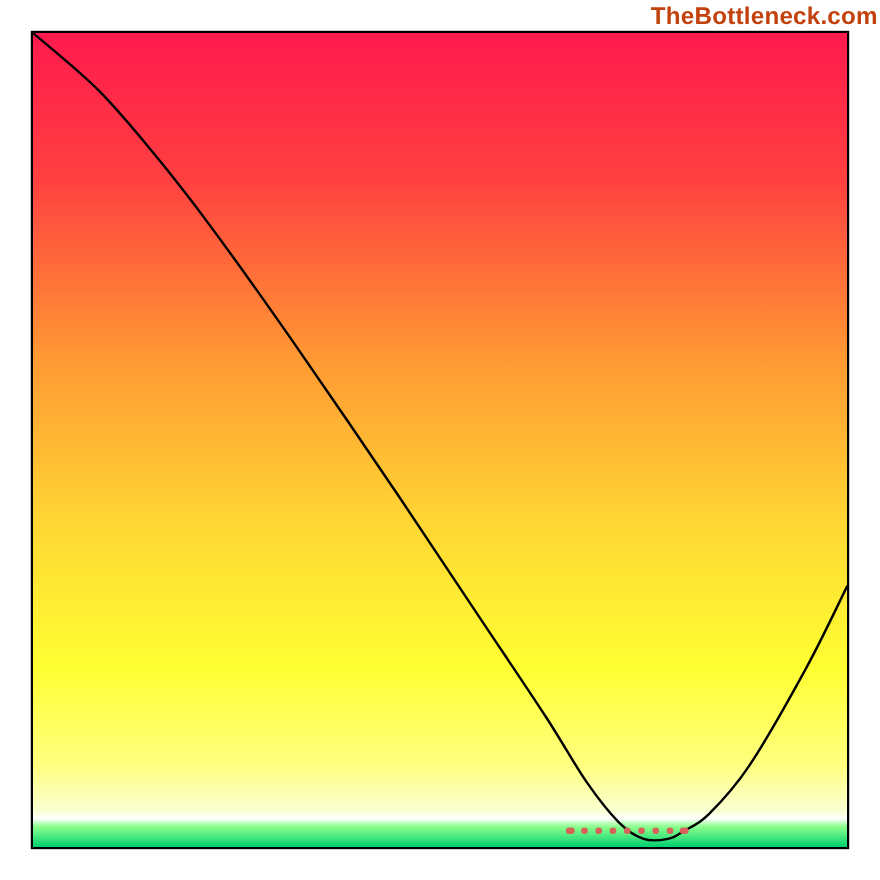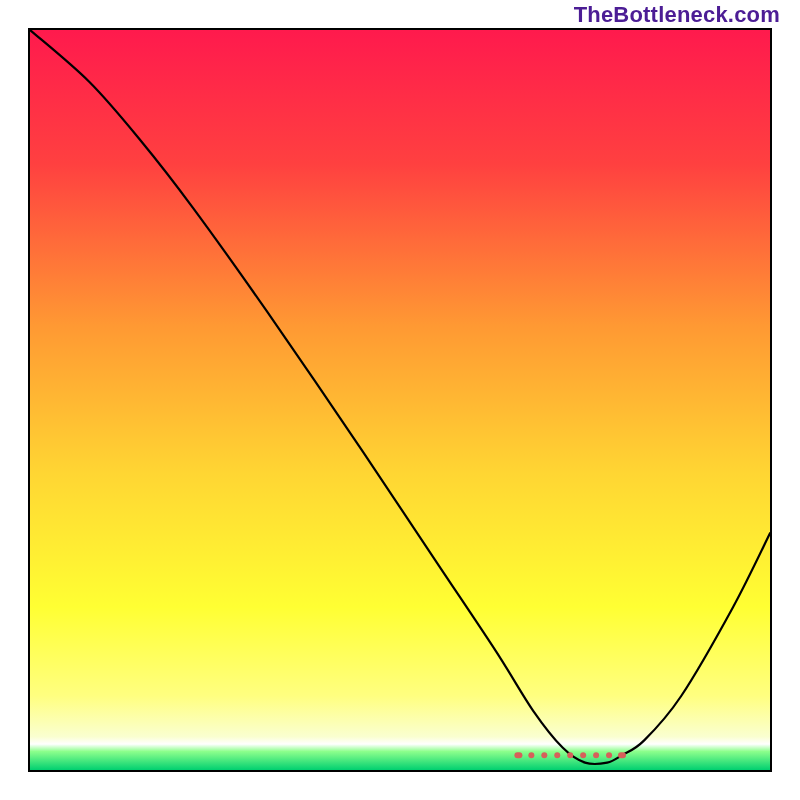--- a/index.html
+++ b/index.html
@@ -12,24 +12,24 @@
     overflow: hidden;
   }
   .stage {
     position: relative;
     width: 800px;
     height: 800px;
   }
   .watermark {
     position: absolute;
     top: 2px;
-    right: 20px;
+    right: 2px;
     font-size: 22px;
     font-weight: 600;
-    color: #4c1d95;
+    color: #c2410c;
     letter-spacing: 0.2px;
     user-select: none;
   }
   .plot-outer {
     position: absolute;
     left: 28px;
     top: 28px;
     width: 744px;
     height: 744px;
     background: #ffffff;

